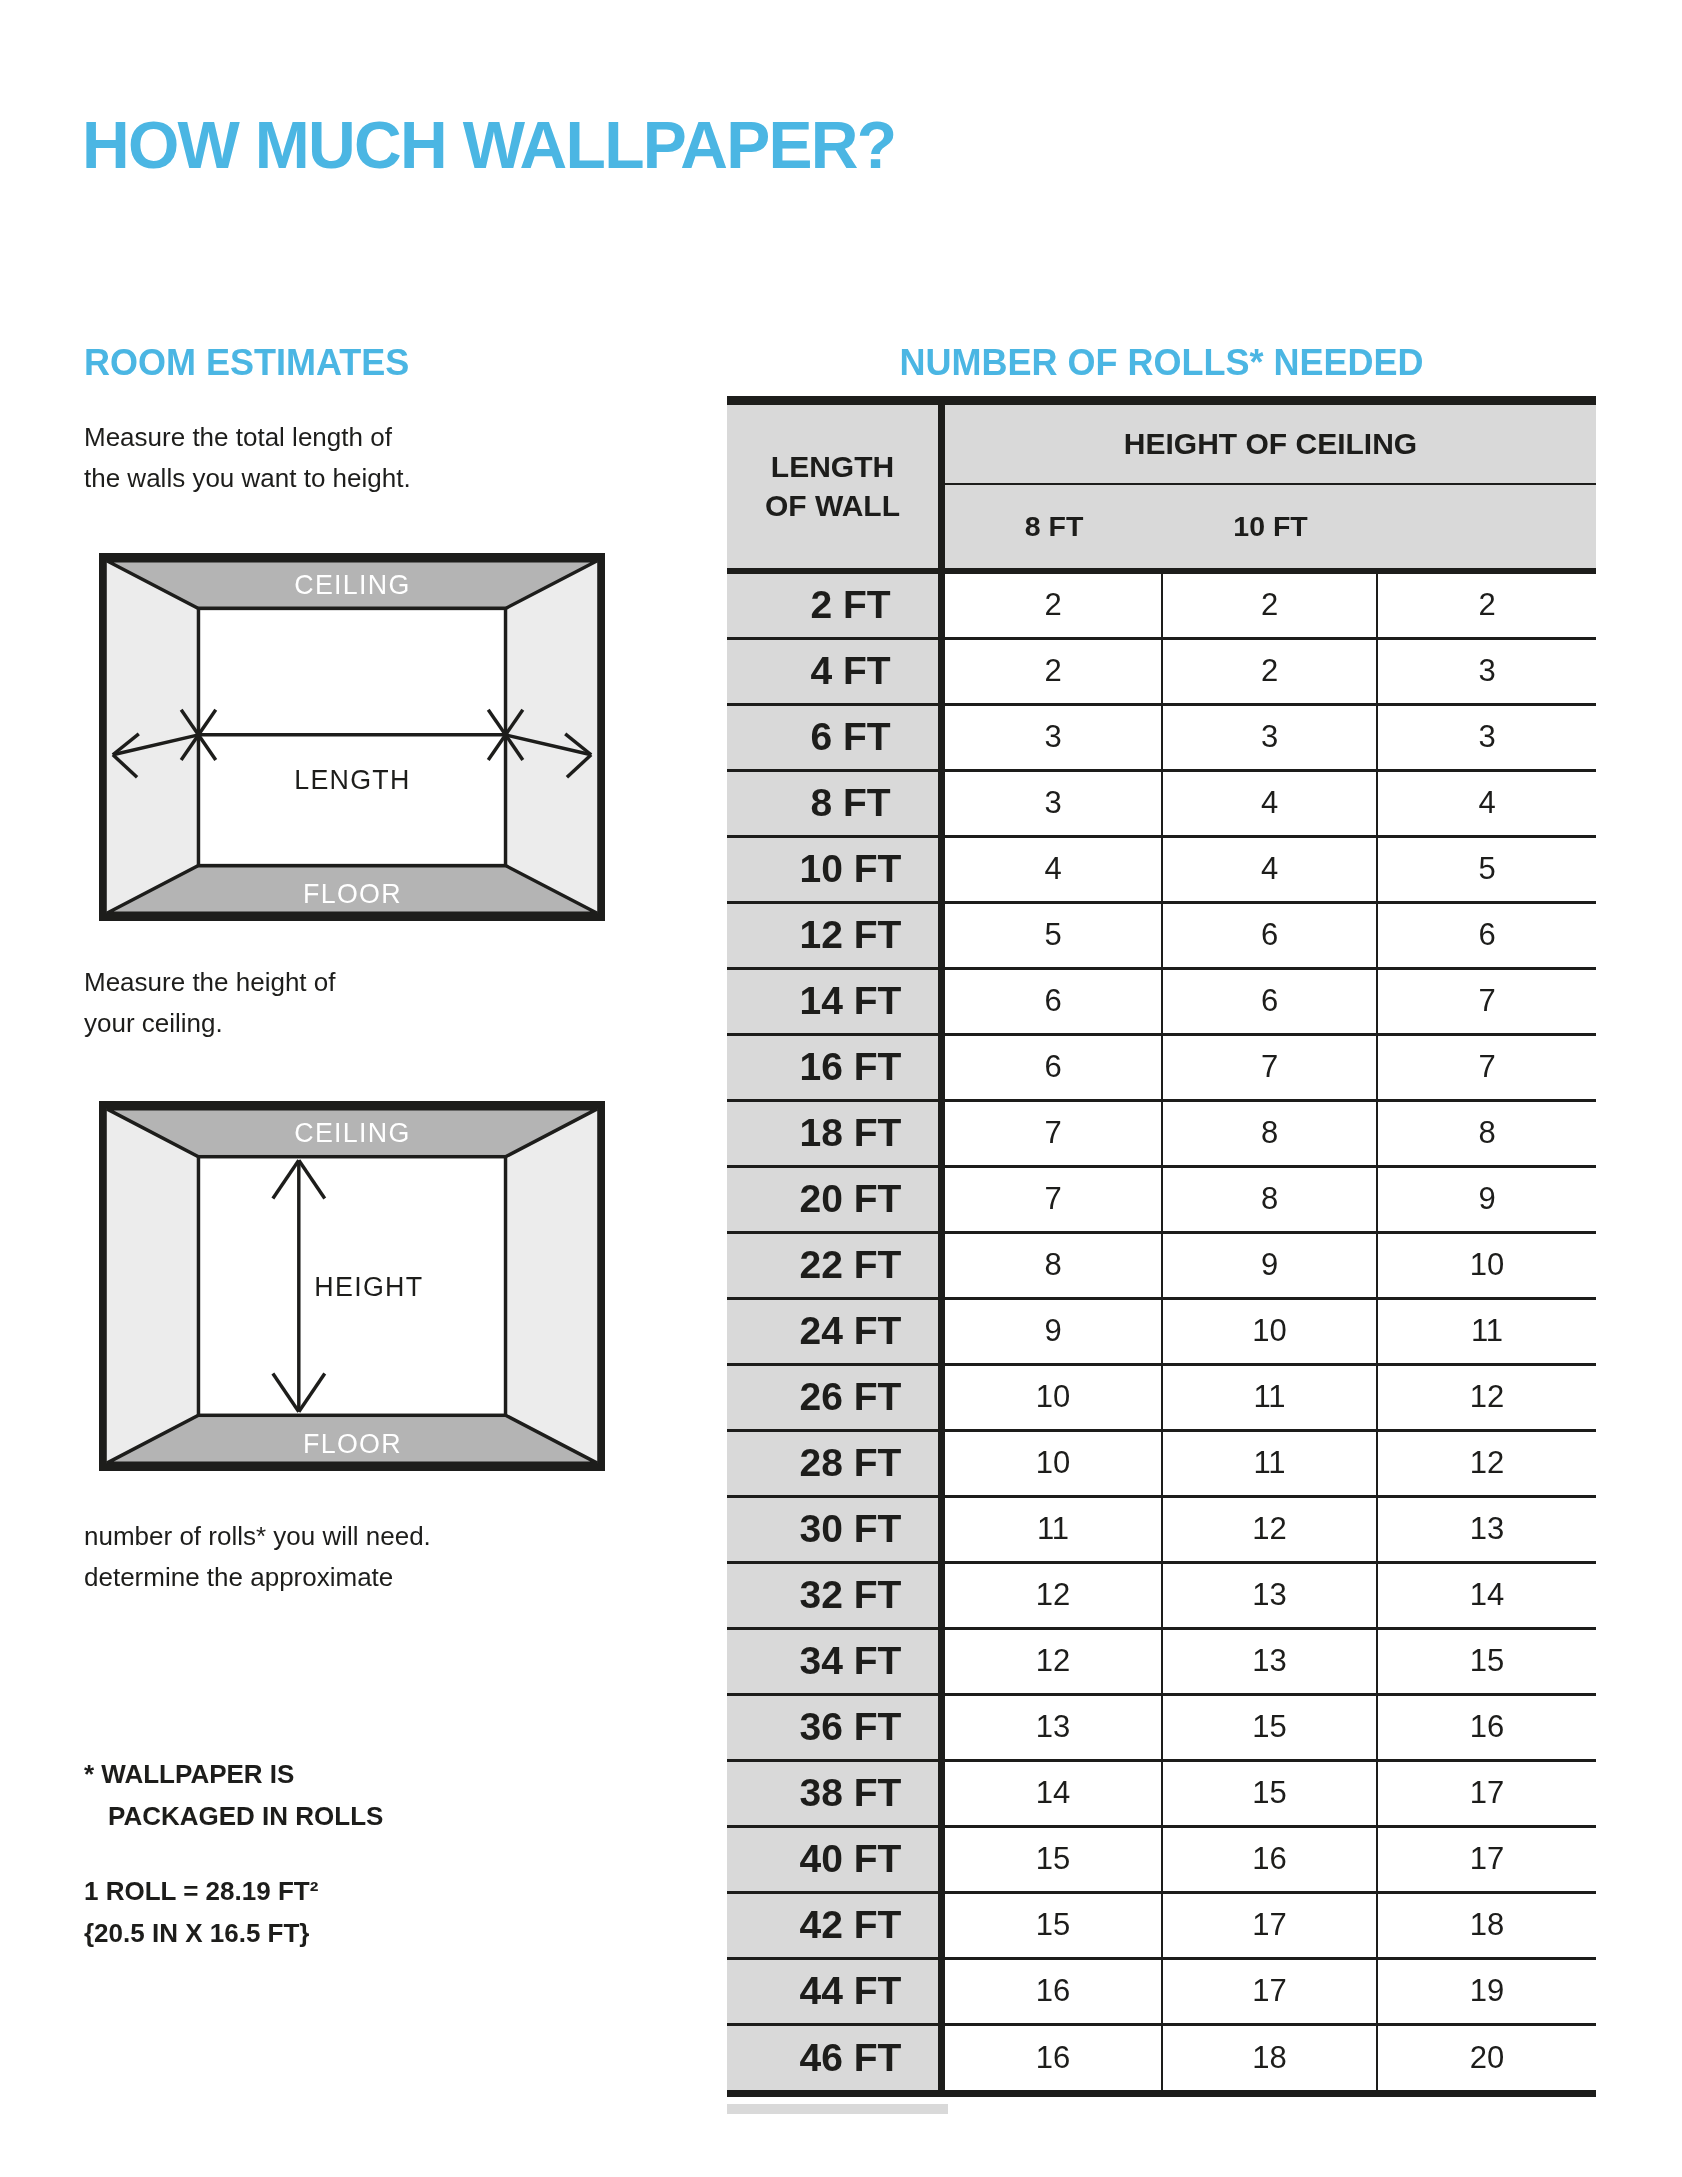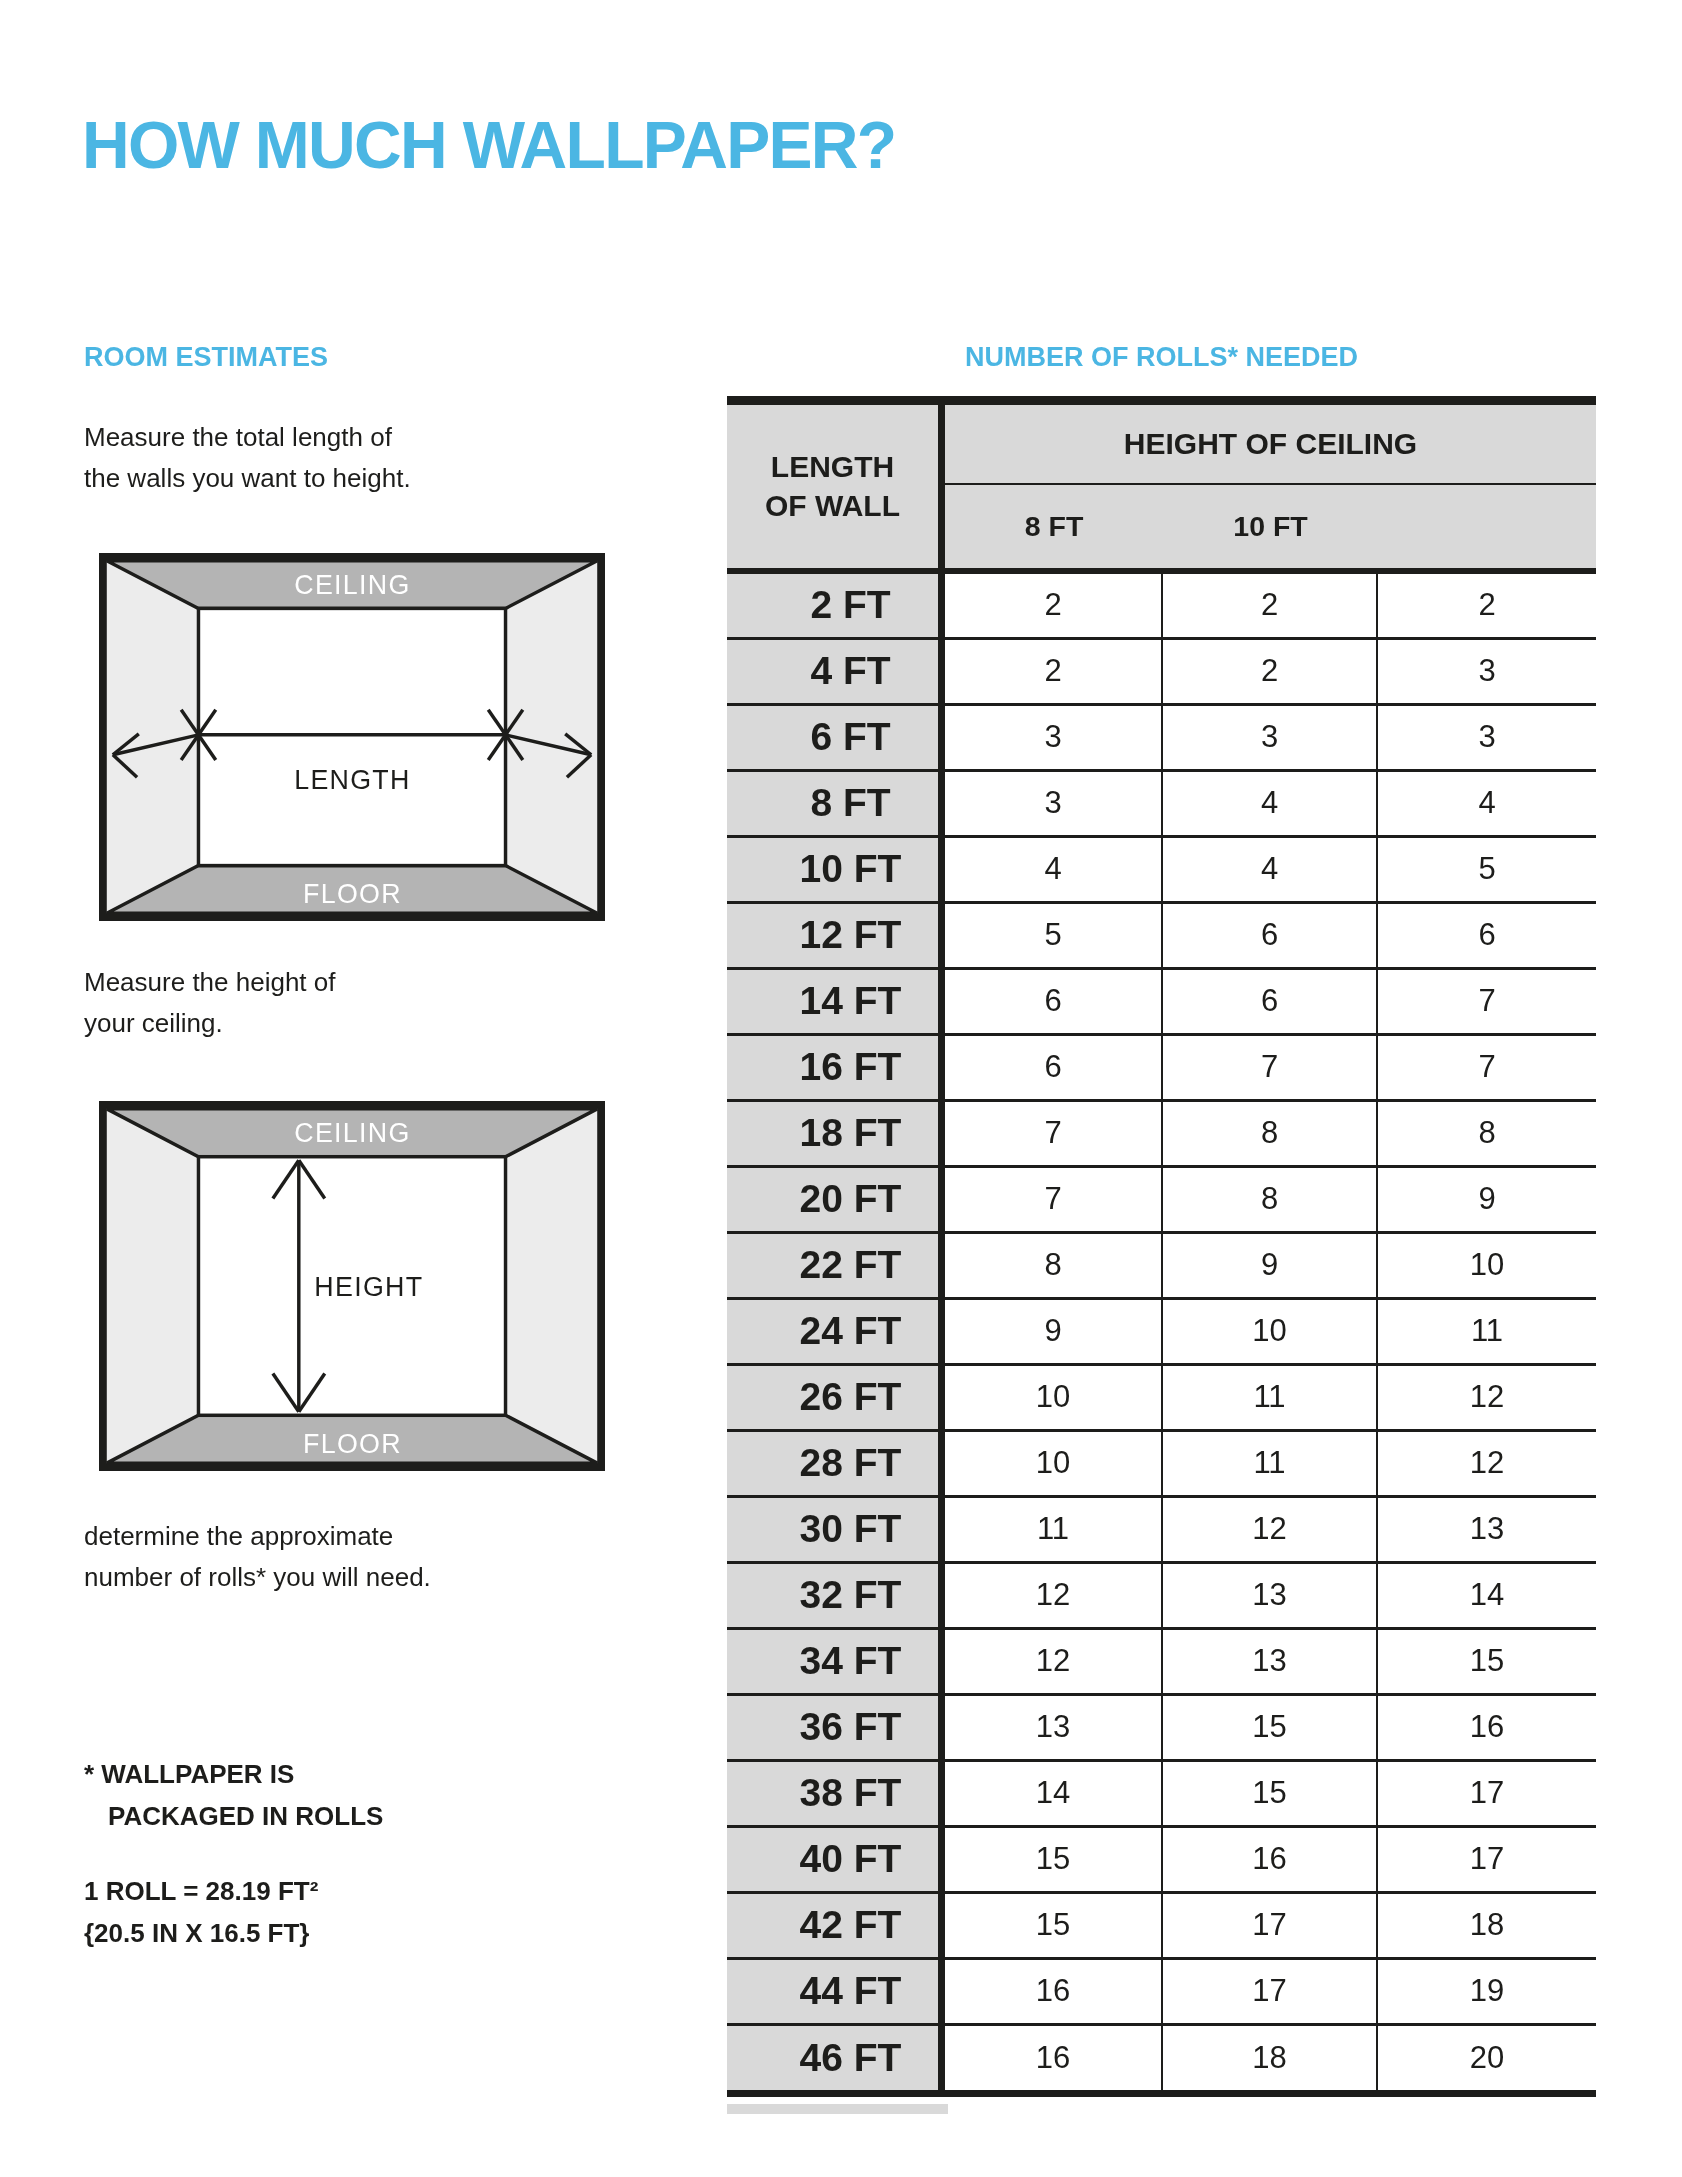--- a/index.html
+++ b/index.html
@@ -9,21 +9,21 @@
     --gray-plane:#b4b4b4;
     --gray-wall:#ececec;
   }
   html,body{margin:0;padding:0;background:#fff;}
   .page{position:relative;width:1683px;height:2177px;background:#fff;overflow:hidden;
         font-family:"Liberation Sans",sans-serif;color:var(--ink);margin-top:24px;}
 
   .page-title{position:absolute;left:82px;top:83px;font-size:66px;font-weight:700;
               letter-spacing:-1.7px;color:var(--accent-blue);white-space:nowrap;}
 
-  .section-head{position:absolute;font-size:27px;font-weight:700;color:var(--accent-blue);white-space:nowrap;}
+  .section-head{position:absolute;font-size:36px;font-weight:700;color:var(--accent-blue);white-space:nowrap;}
   #room-estimates-head{left:84px;top:318px;}
   #rolls-head{left:727px;top:318px;width:869px;text-align:center;}
 
   .para{position:absolute;font-size:26px;line-height:41px;color:var(--ink);}
   .para.bold{font-weight:700;line-height:42px;}
   .indent{padding-left:24px;}
 
   .room{position:absolute;left:99px;}
   #diagram-length{top:529px;width:506px;height:368px;}
   #diagram-height{top:1077px;width:506px;height:370px;}
@@ -112,22 +112,22 @@
       <path class="arrow" d="M231 70 V355"></path>
       <path class="arrow" d="M231 68 L201 112"></path>
       <path class="arrow" d="M231 68 L261 112"></path>
       <path class="arrow" d="M231 357 L201 313"></path>
       <path class="arrow" d="M231 357 L261 313"></path>
     </g>
     <text class="dim-label" x="312" y="224">HEIGHT</text>
   </svg>
 
   <div class="para" style="left:84px;top:1492px;">
+    <div>number of rolls* you will need.</div>
     <div>determine the approximate</div>
-    <div>number of rolls* you will need.</div>
   </div>
 
   <div class="para bold" style="left:84px;top:1729px;">
     <div>* WALLPAPER IS</div>
     <div class="indent">PACKAGED IN ROLLS</div>
   </div>
 
   <div class="para bold" style="left:84px;top:1846px;">
     <div>1 ROLL = 28.19 FT²</div>
     <div>{20.5 IN X 16.5 FT}</div>

